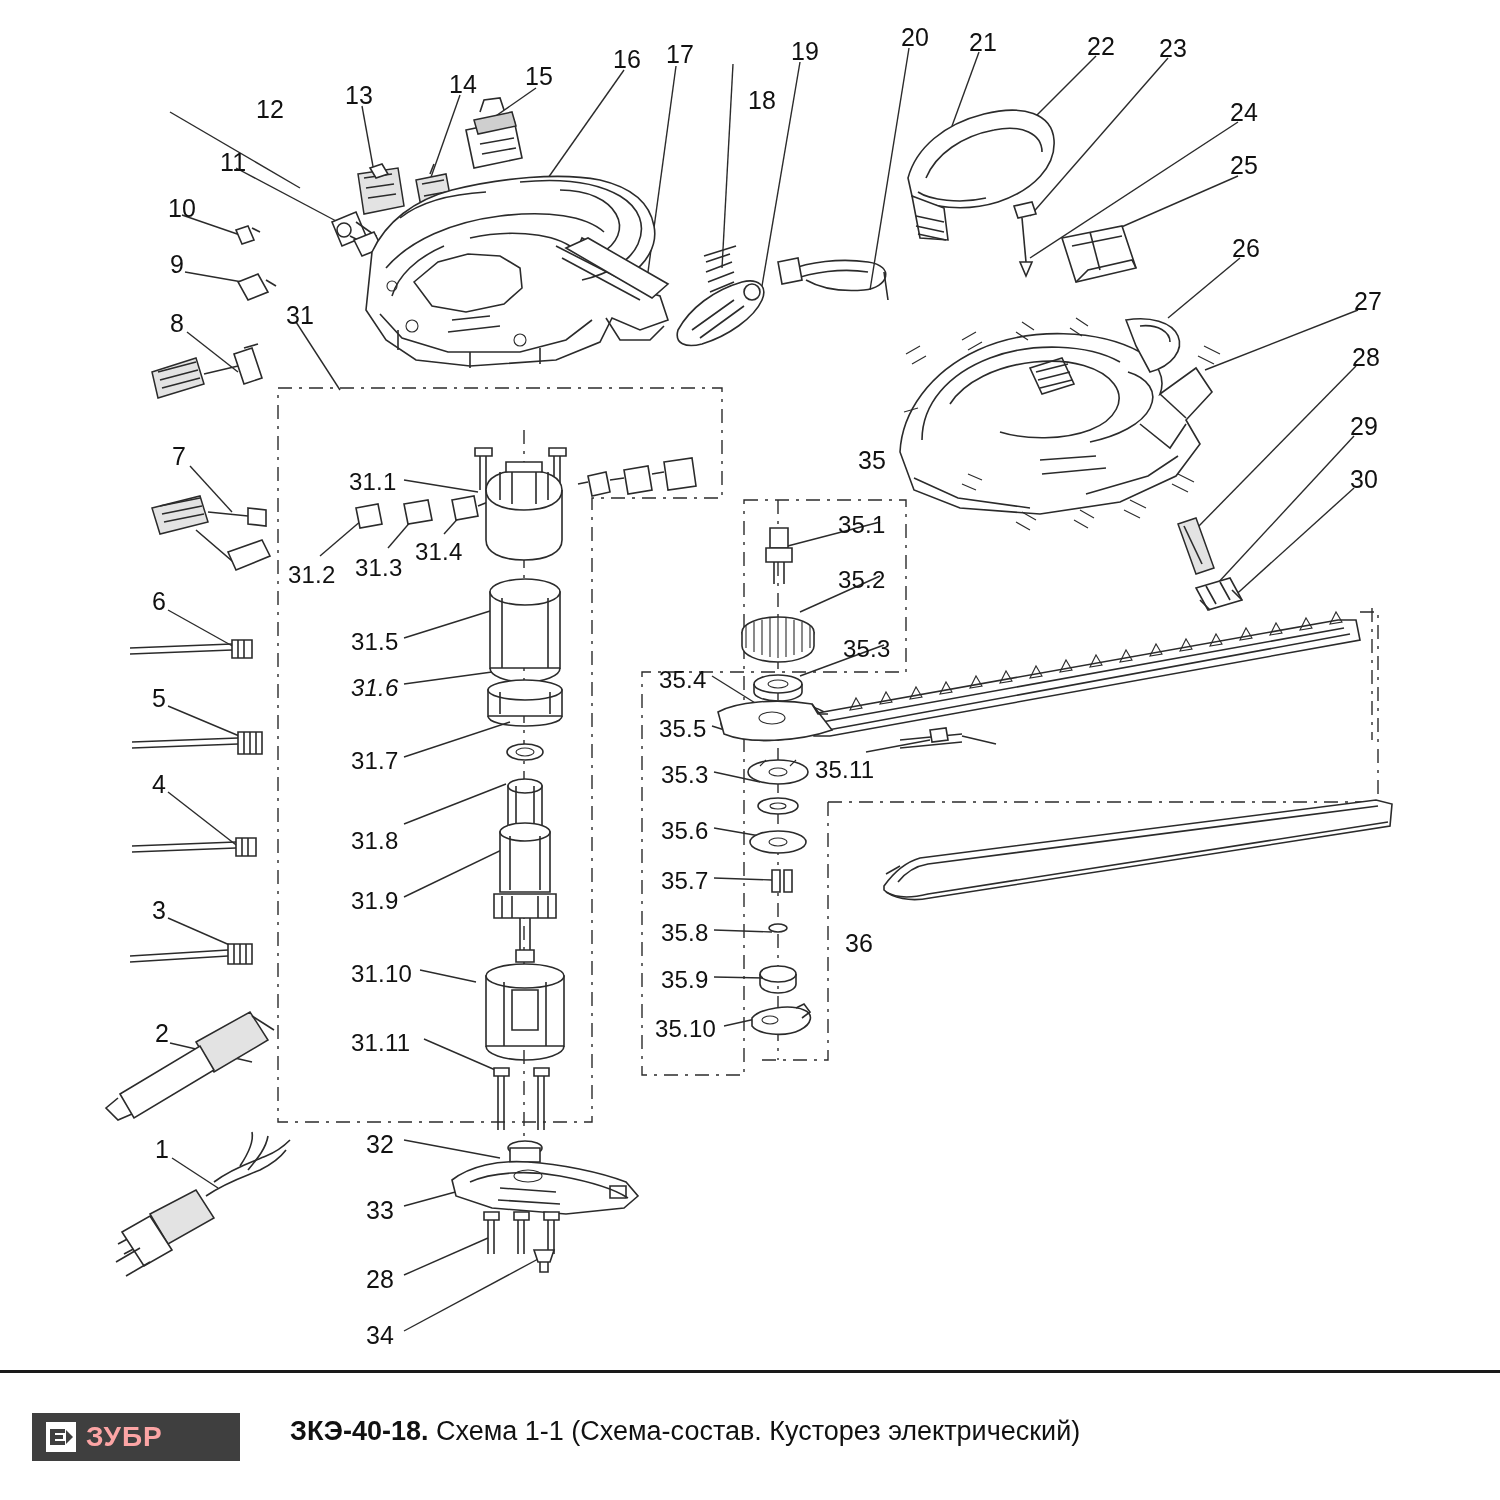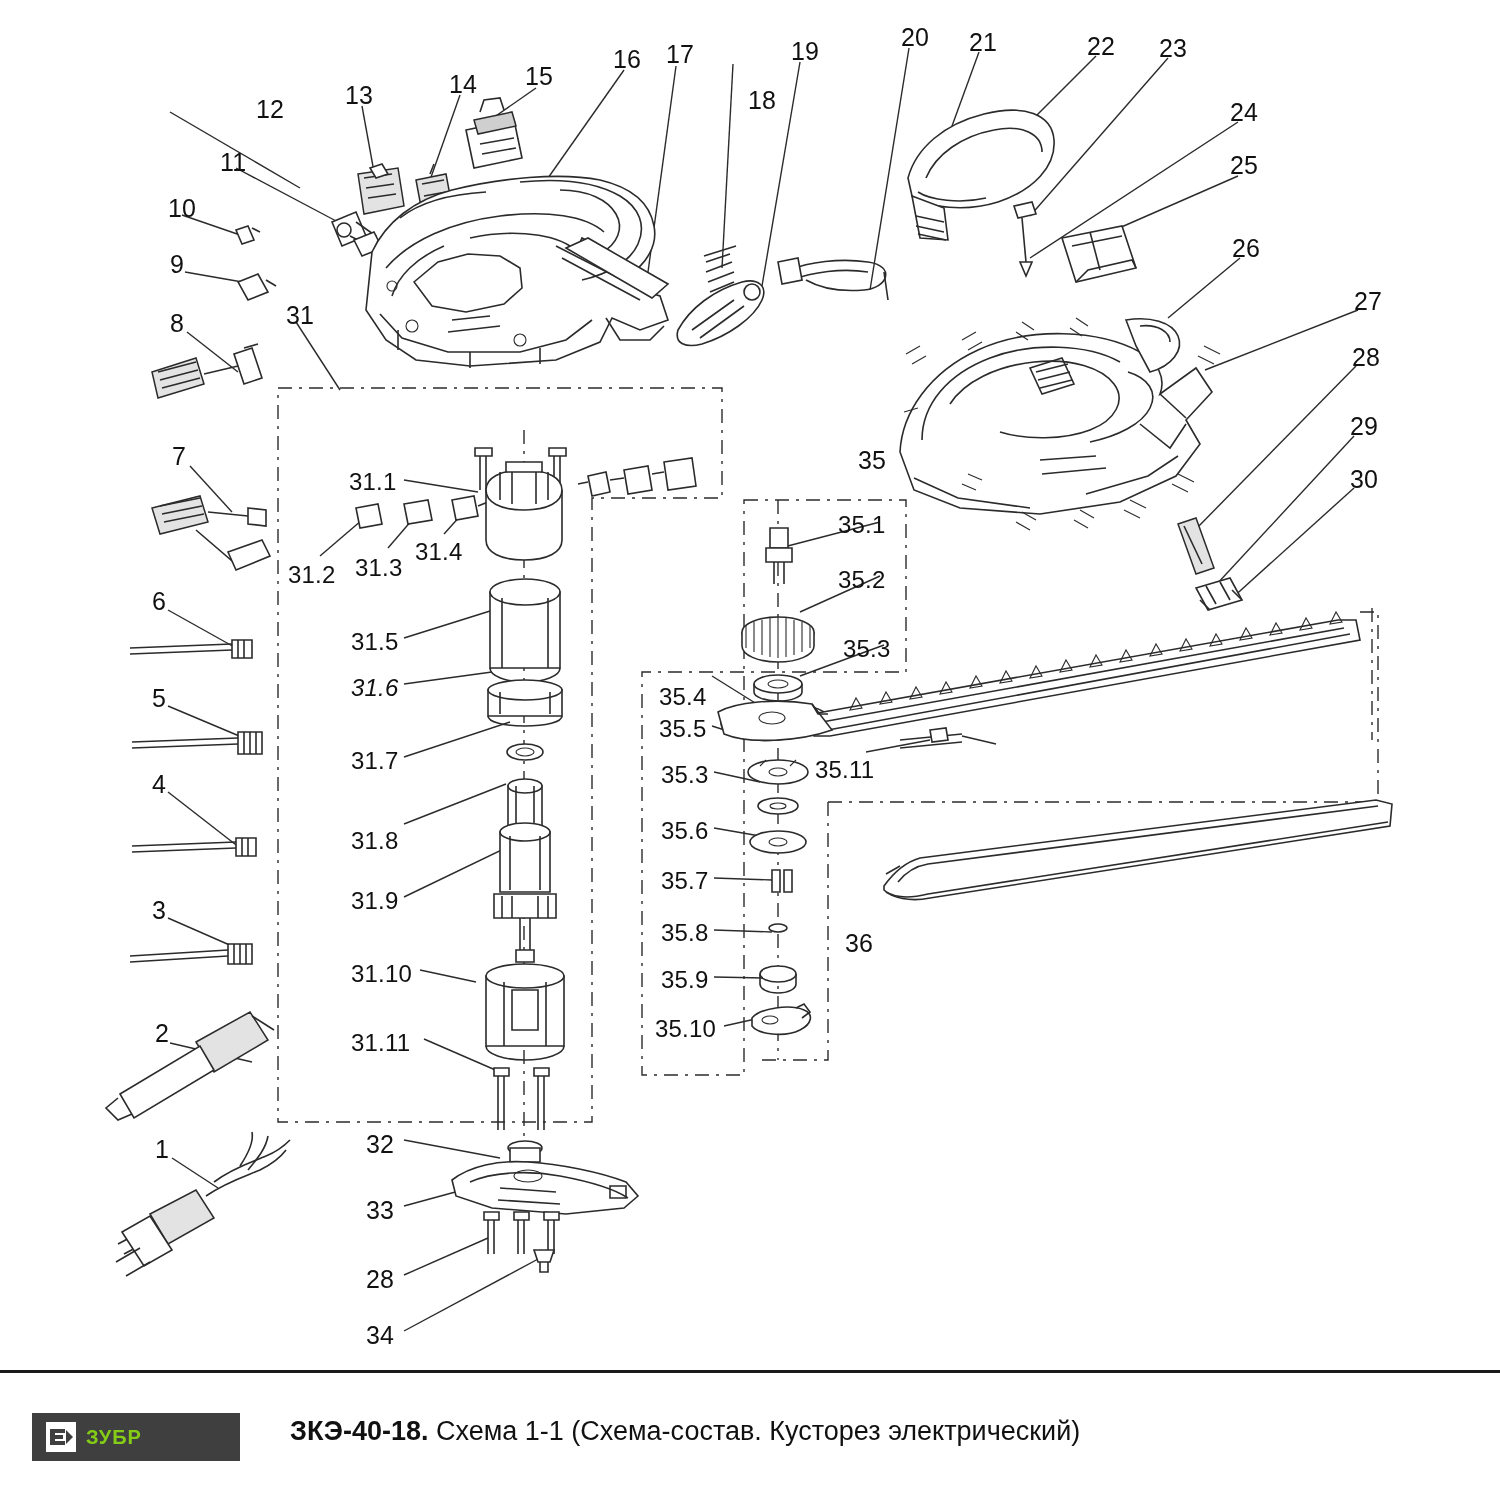--- a/index.html
+++ b/index.html
@@ -77,23 +77,23 @@
     width: 30px;
     height: 30px;
     background: #ffffff;
     display: flex;
     align-items: center;
     justify-content: center;
     flex: none;
   }
   #brand-mark svg { display: block; }
   #brand-name {
-    color: #84cc16;
+    color: #fca5a5;
     font-family: "Liberation Sans", sans-serif;
-    font-size: 20px;
+    font-size: 28px;
     font-weight: bold;
     letter-spacing: 1px;
   }
   #footer-caption {
     position: absolute;
     left: 290px;
     top: 46px;
     font-size: 27px;
     color: #111111;
     white-space: nowrap;
@@ -624,21 +624,21 @@
 
     <div class="callout" style="left:366px; top:1132px;">32</div>
     <div class="callout" style="left:366px; top:1198px;">33</div>
     <div class="callout" style="left:366px; top:1267px;">28</div>
     <div class="callout" style="left:366px; top:1323px;">34</div>
 
     <div class="callout" style="left:858px; top:448px;">35</div>
     <div class="callout sub" style="left:838px; top:513px;">35.1</div>
     <div class="callout sub" style="left:838px; top:568px;">35.2</div>
     <div class="callout sub" style="left:843px; top:637px;">35.3</div>
-    <div class="callout sub" style="left:659px; top:668px;margin-top:17px;">35.4</div>
+    <div class="callout sub" style="left:659px; top:668px;">35.4</div>
     <div class="callout sub" style="left:659px; top:717px;">35.5</div>
     <div class="callout sub" style="left:661px; top:763px;">35.3</div>
     <div class="callout sub" style="left:661px; top:819px;">35.6</div>
     <div class="callout sub" style="left:661px; top:869px;">35.7</div>
     <div class="callout sub" style="left:661px; top:921px;">35.8</div>
     <div class="callout sub" style="left:661px; top:968px;">35.9</div>
     <div class="callout sub" style="left:655px; top:1017px;">35.10</div>
     <div class="callout sub" style="left:815px; top:758px;">35.11</div>
     <div class="callout" style="left:845px; top:931px;">36</div>
 

